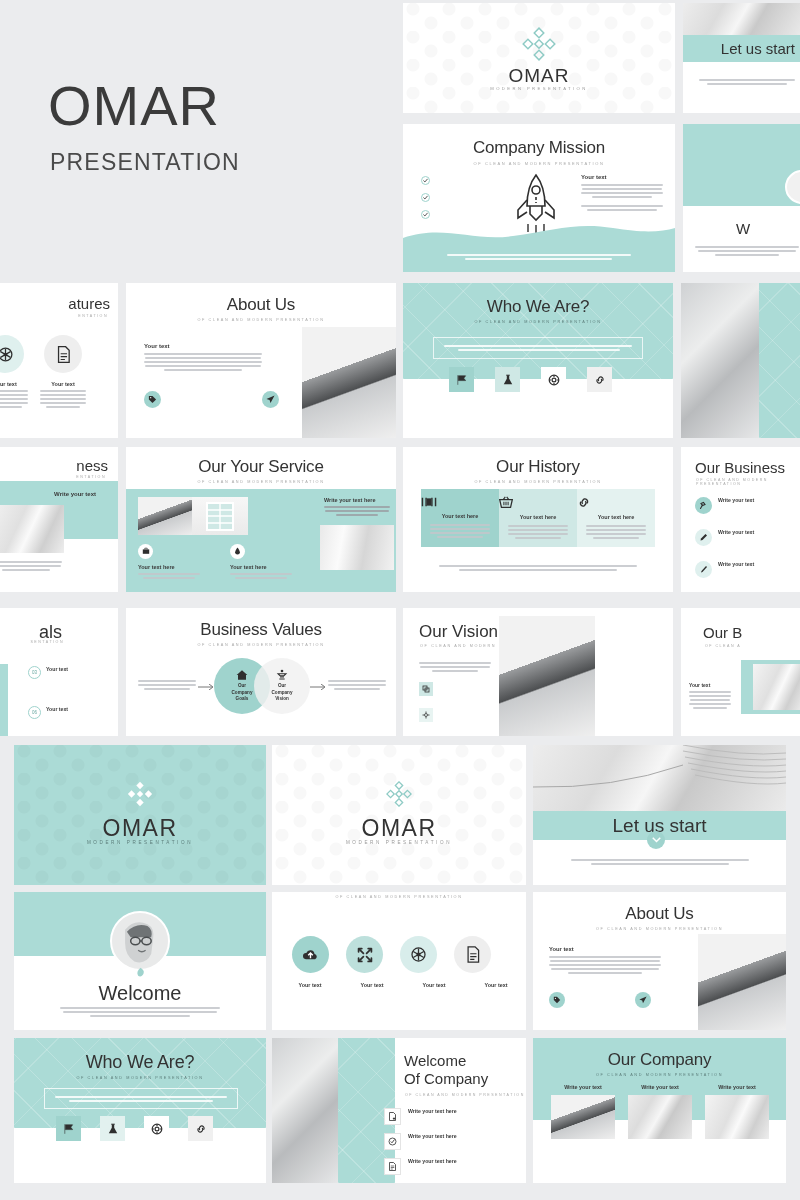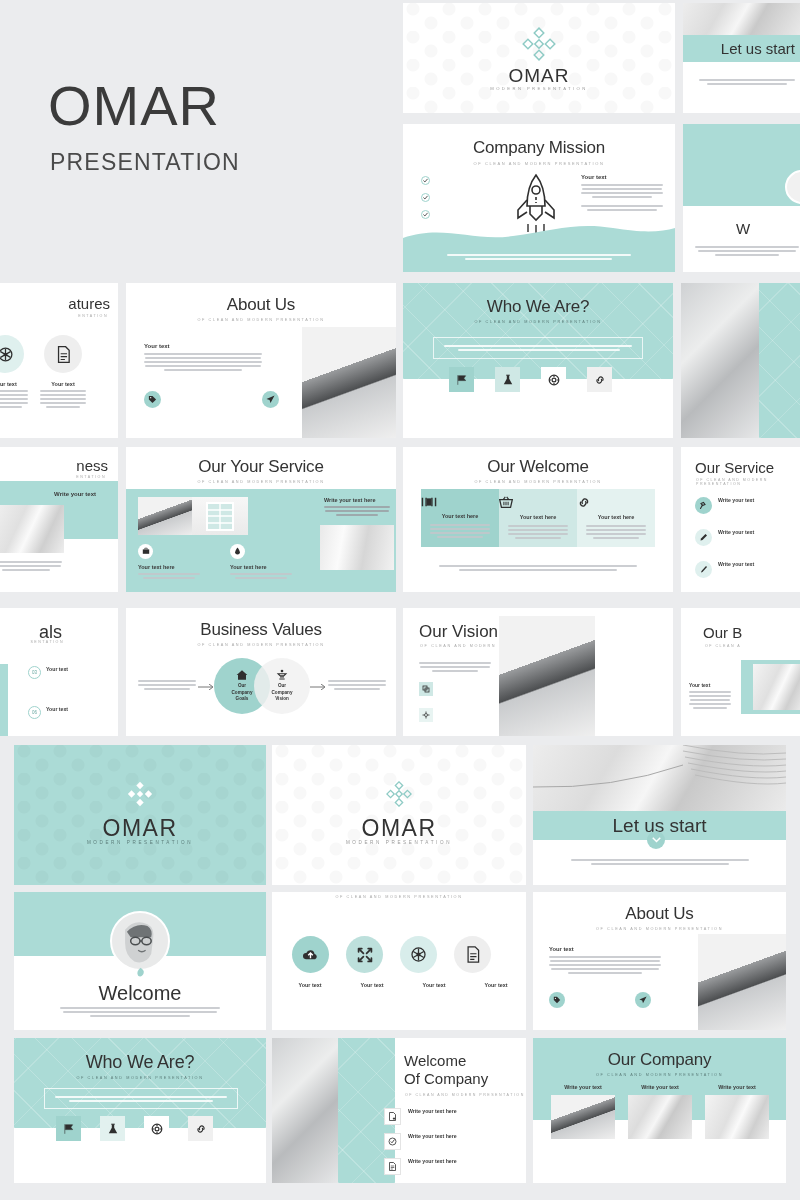--- a/index.html
+++ b/index.html
@@ -358,21 +358,21 @@
       </span>
       <div class="hdr" style="font-size:5.5px;margin-top:5px;">Your text here</div>
       <div style="width:62px;margin-top:3px">
           <div class="ln" style="width:100%"></div>
           <div class="ln" style="width:84%"></div>
         </div>
     </div>
   </div>
 
   <div class="slide" style="left:403px;top:447px;width:270px;height:145px;">
-    <div class="s-title" style="margin-top:10px;font-size:17px;">Our Welcome</div>
+    <div class="s-title" style="margin-top:10px;font-size:17px;">Our History</div>
     <div class="s-sub" style="margin-top:3px;font-size:3.8px;letter-spacing:1.6px;">OF CLEAN AND MODERN PRESENTATION</div>
     <div style="position:absolute;left:18px;top:42px;display:flex;width:234px;height:58px;">
       <div style="flex:1;background:#9fd3cd;text-align:center;padding-top:7px;">
         <span><svg width="16" height="12" viewBox="0 0 22 16">
               <g stroke="#2f2f2f" stroke-width="2" fill="none">
                 <path d="M2 2v12M20 2v12M7 2v12M15 2v12"></path>
                 <rect x="9" y="4" width="4" height="8" fill="#2f2f2f"></rect>
               </g>
             </svg></span>
         <div class="hdr" style="font-size:5.5px;margin-top:5px;">Your text here</div>
@@ -413,21 +413,21 @@
           </div>
       </div>
     </div>
     <div style="position:absolute;left:36px;top:116px;width:198px;text-align:center;">
       <div class="ln" style="width:100%"></div>
         <div class="ln" style="width:80%"></div>
     </div>
   </div>
 
   <div class="slide" style="left:681px;top:447px;width:122px;height:145px;">
-    <div style="position:absolute;left:14px;top:12px;font-size:15px;color:#333;">Our Service</div>
+    <div style="position:absolute;left:14px;top:12px;font-size:15px;color:#333;">Our Business</div>
     <div style="position:absolute;left:15px;top:31px;font-size:3.6px;letter-spacing:1.5px;color:#a9a9a9;">OF CLEAN AND MODERN PRESENTATION</div>
     <div style="position:absolute;left:14px;top:50px;display:flex;gap:6px;width:104px;">
       <span class="circ" style="width:17px;height:17px;background:#9fd3cd;flex:0 0 17px;">
         <svg width="9" height="9" viewBox="0 0 18 18">
             <g stroke="#2f2f2f" stroke-width="2.2" fill="none" stroke-linecap="round">
               <path d="M4 5l5-2 3 4-5 2z"></path>
               <path d="M7 8l-4 7"></path>
             </g>
           </svg>
       </span>

